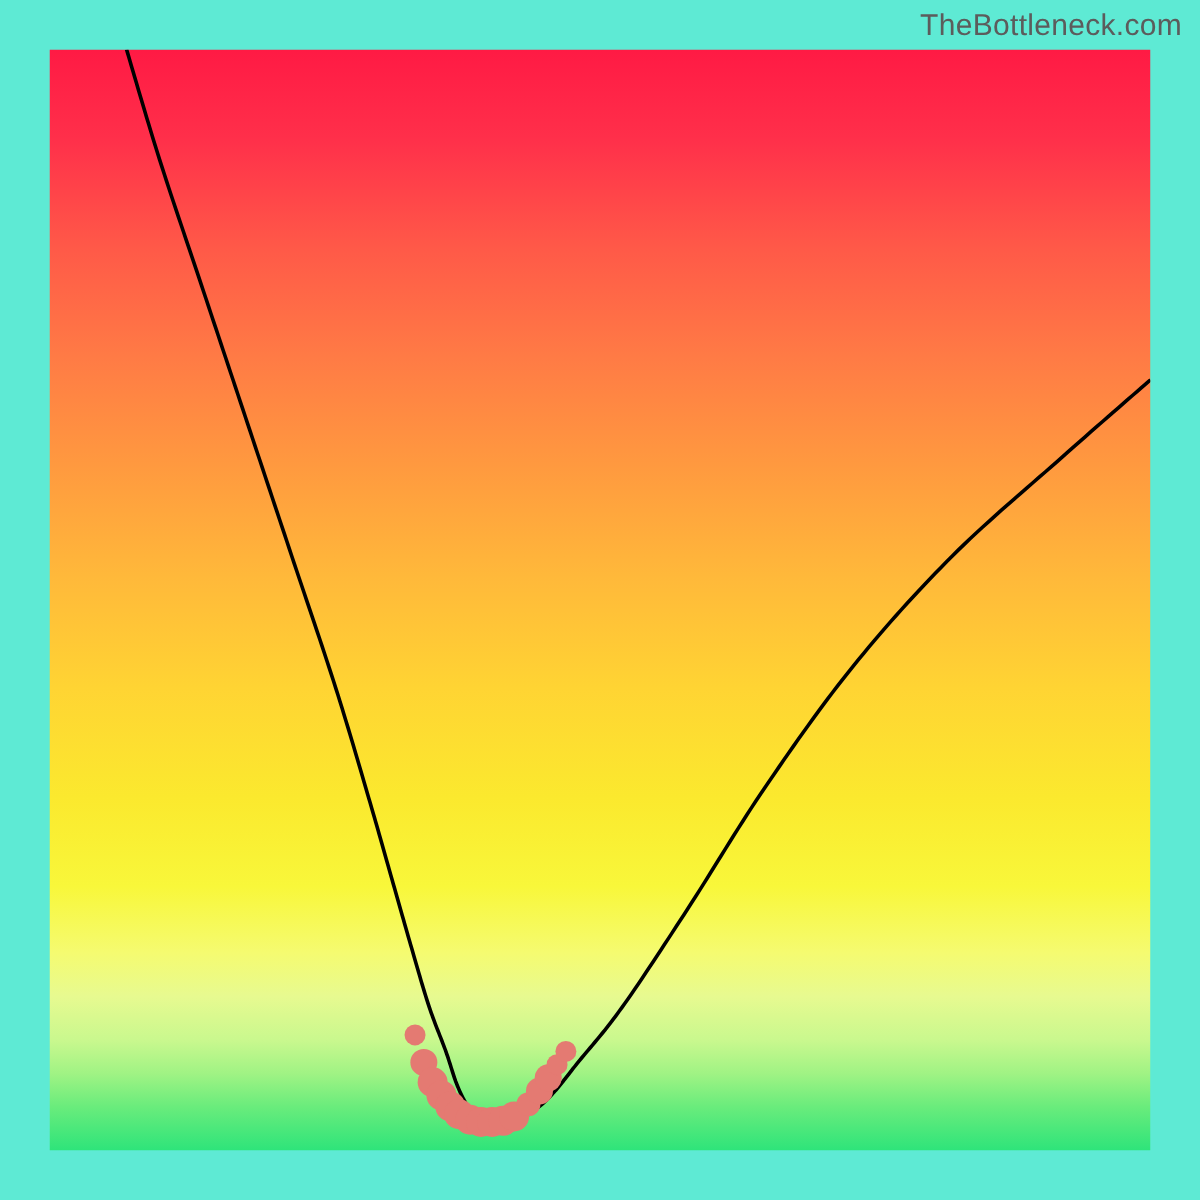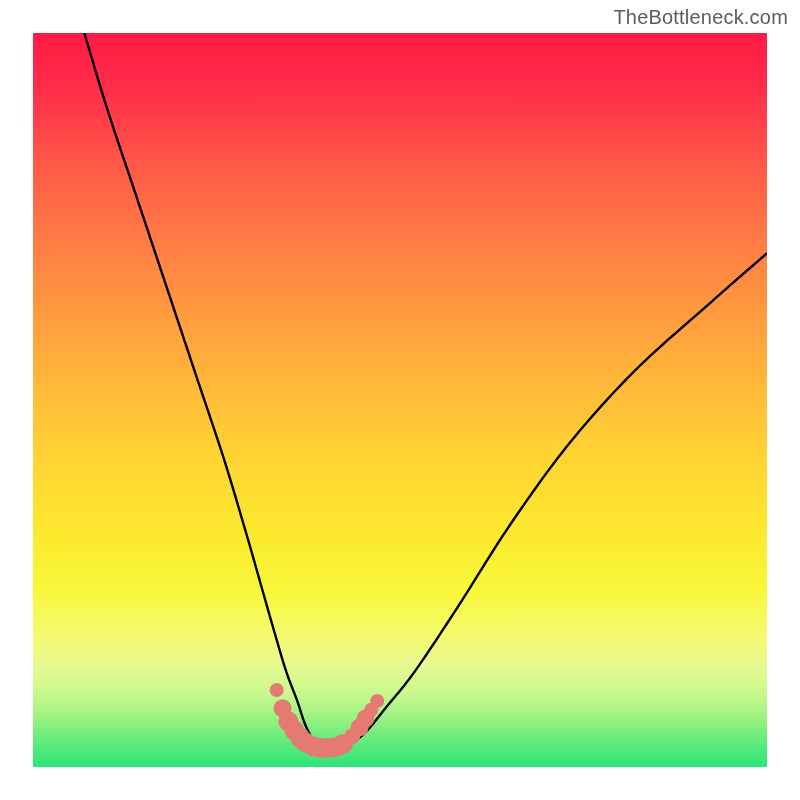--- a/index.html
+++ b/index.html
@@ -7,21 +7,21 @@
     padding: 0;
     width: 800px;
     height: 800px;
     background: #000;
     position: relative;
     font-family: Arial, Helvetica, sans-serif;
   }
   .frame {
     position: absolute;
     inset: 0;
-    background: #ffffff;
+    background: #5eead4;
   }
   .plot-area {
     position: absolute;
     left: 33px;
     top: 33px;
     width: 734px;
     height: 734px;
     overflow: hidden;
   }
   .gradient {

